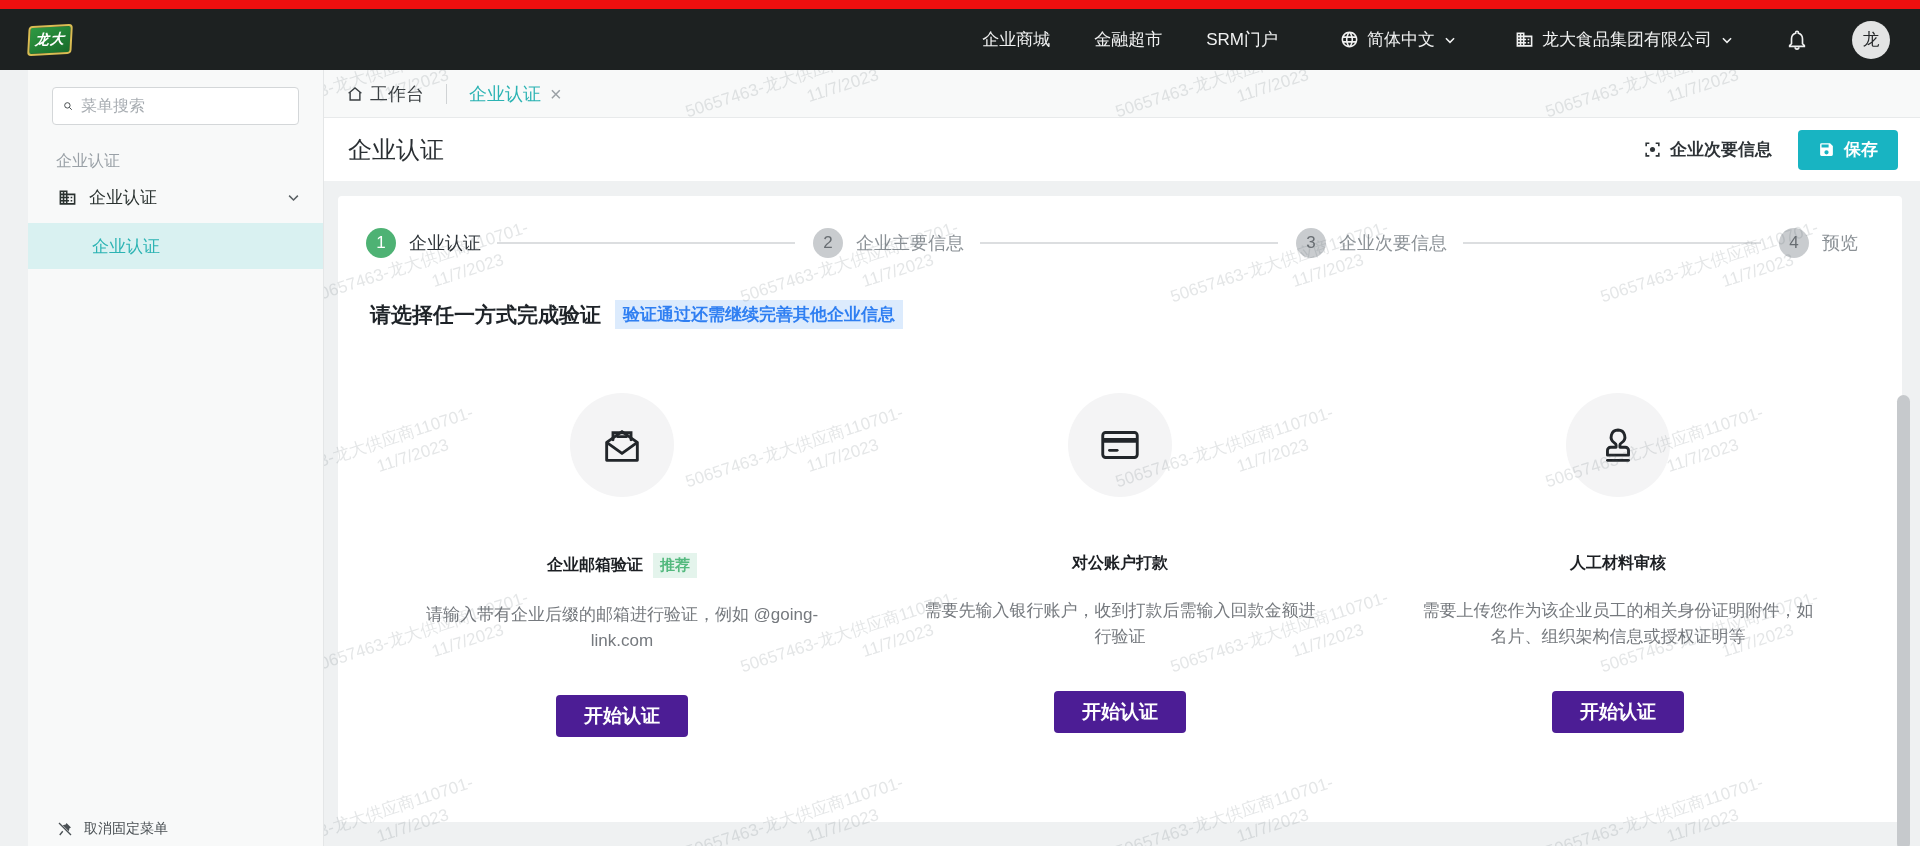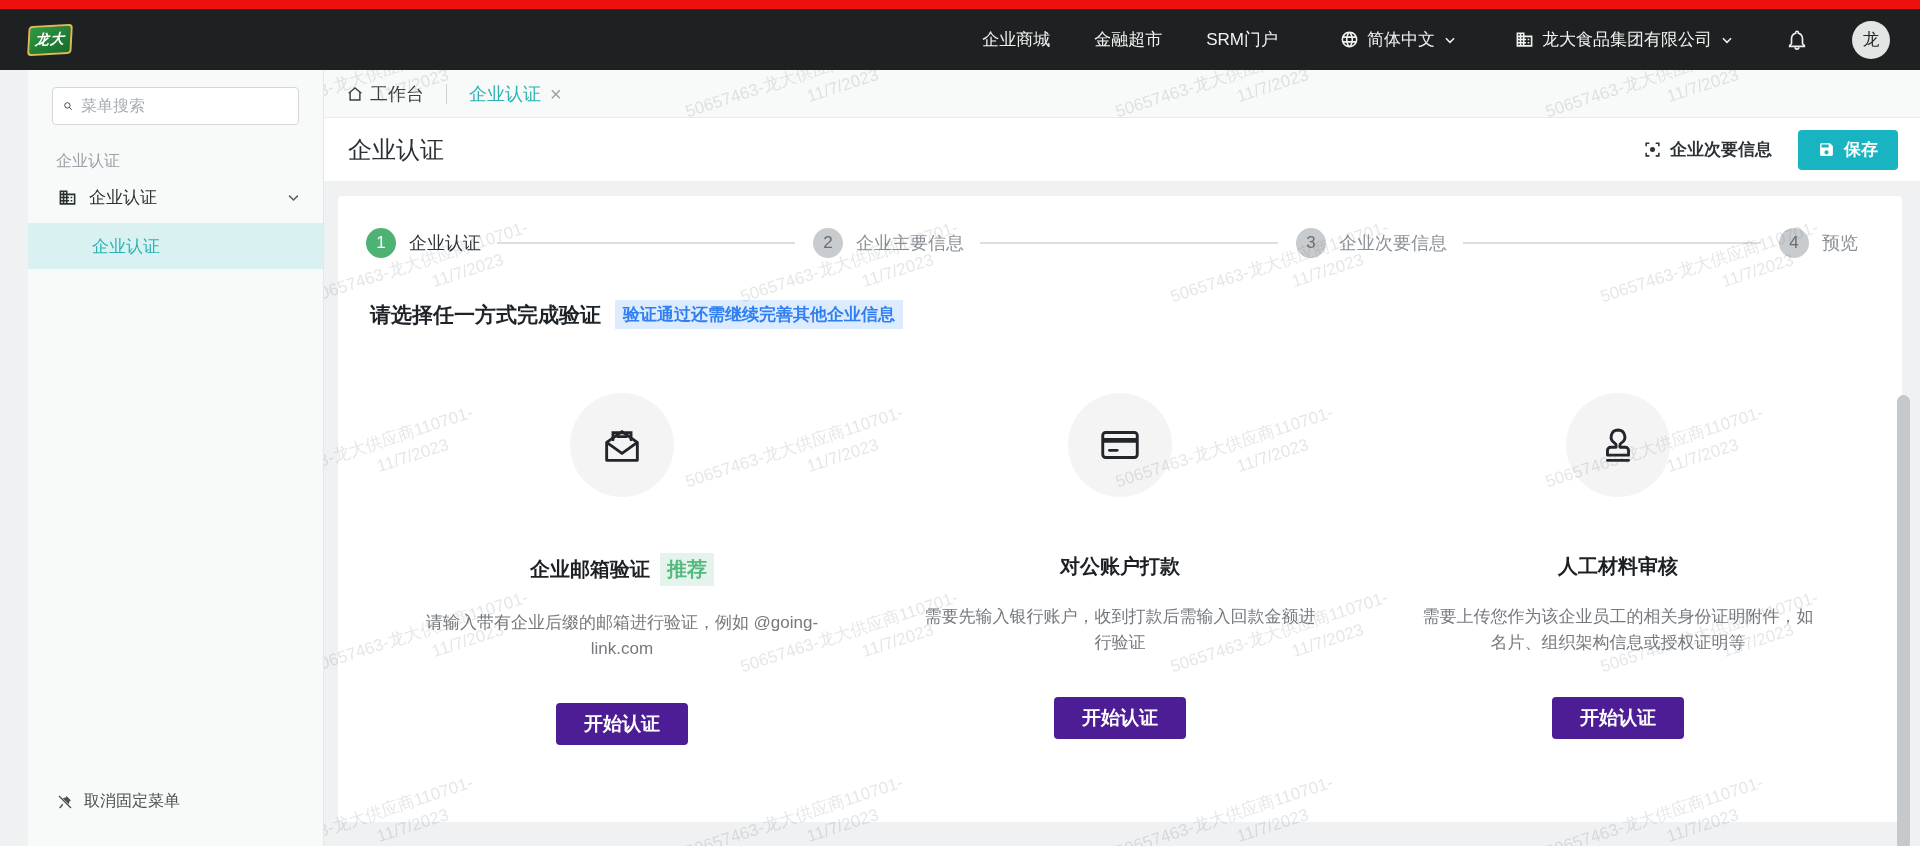--- a/index.html
+++ b/index.html
@@ -24,21 +24,21 @@
 
   
   .sidebar { width:296px; background:#f8f9f9; border-right:1px solid #e4e6e7; position:relative; flex:none;margin-left:28px; }
   .search-box { margin:17px 24px 0 24px; height:38px; background:#fff; border:1px solid #d4d7d9; border-radius:4px; display:flex; align-items:center; padding:0 10px; gap:8px; }
   .search-box input { border:none; outline:none; flex:1; font-size:16px; color:#333; background:transparent; font-family:inherit; }
   .search-box input::placeholder { color:#a8adb2; }
   .group-label { margin:26px 0 0 28px; font-size:16px; color:#9aa1a7; }
   .menu-item { display:flex; align-items:center; gap:12px; padding:14px 22px 14px 30px; font-size:17px; color:#2a3230; cursor:pointer; }
   .menu-item .chev { margin-left:auto; }
   .submenu-item { height:46px; background:#d9f1f1; color:#2bb3b3; font-size:17px; display:flex; align-items:center; padding-left:64px; cursor:pointer; }
-  .unpin { position:absolute; left:28px; bottom:34px; display:flex; align-items:center; gap:10px; font-size:16px; color:#4a5054; cursor:pointer; }
+  .unpin { position:absolute; left:28px; bottom:8px; display:flex; align-items:center; gap:10px; font-size:14px; color:#4a5054; cursor:pointer; }
 
   
   .main { flex:1; display:flex; flex-direction:column; position:relative; background:#eff1f2; overflow:hidden; }
 
   .tabstrip { height:48px; background:#f8f9f9; border-bottom:1px solid #e8eaeb; display:flex; align-items:center; padding-left:22px; font-size:18px; flex:none; }
   .tab-home { display:flex; align-items:center; gap:6px; color:#3a3f42; cursor:pointer; }
   .tab-divider { width:1px; height:20px; background:#d0d3d5; margin:0 22px; }
   .tab-active { display:flex; align-items:center; gap:9px; color:#2bb3b3; cursor:pointer; }
   .tab-close { color:#9ba1a6; font-size:20px; cursor:pointer; line-height:1; }
 
@@ -62,22 +62,22 @@
 
   
   .verify-heading { display:flex; align-items:center; gap:14px; margin:0 0 64px 6px; }
   .verify-title { font-size:21px; font-weight:bold; color:#1e2328; }
   .verify-note { background:#dcebfd; color:#2f7ff2; font-size:17px; font-weight:bold; padding:3px 8px; }
 
   .methods { display:flex; justify-content:space-evenly; align-items:flex-start; }
   .method { display:flex; flex-direction:column; align-items:center; width:480px; }
   .method-icon-circle { width:104px; height:104px; border-radius:50%; background:#f4f4f5; display:flex; align-items:center; justify-content:center; margin-bottom:56px; }
   .method-title-row { display:flex; align-items:center; gap:10px; }
-  .method-title { font-size:20px; font-weight:bold; color:#1c1f23; }
-  .method-badge { background:#e4f4ec; color:#53b97e; font-size:20px; font-weight:bold; padding:3px 7px; }
+  .method-title { font-size:16px; font-weight:bold; color:#1c1f23; }
+  .method-badge { background:#e4f4ec; color:#53b97e; font-size:15px; font-weight:bold; padding:3px 7px; }
   .method-badge:empty { display:none; }
   .method-desc { margin-top:24px; font-size:17px; line-height:1.55; color:#75797e; text-align:center; max-width:400px; }
   .method-btn { margin-top:40px; background:#4c1d95; color:#fff; border:none; border-radius:4px; height:42px; padding:0 28px; font-size:19px; font-weight:bold; cursor:pointer; font-family:inherit; }
 
   
   #watermark-layer { position:absolute; inset:0; pointer-events:none; overflow:hidden; z-index:6; }
   .wm { position:absolute; transform:rotate(-18deg); color:rgba(90,97,104,0.16); font-size:17px; white-space:nowrap; }
   .wm .wm2 { margin:2px 0 0 120px; }
 
   

